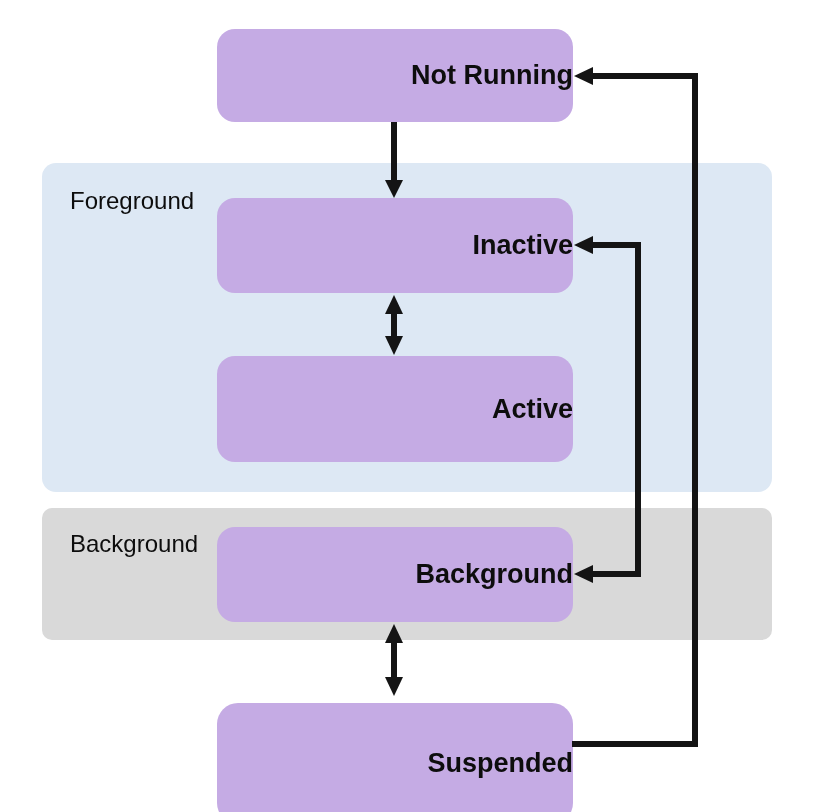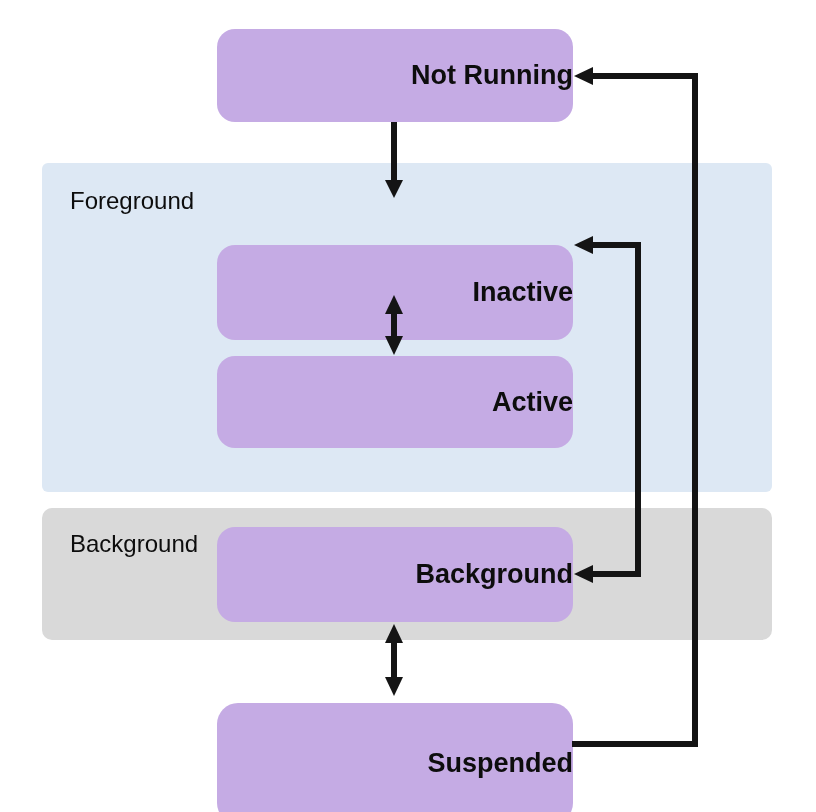--- a/index.html
+++ b/index.html
@@ -17,21 +17,21 @@
   }
   
   .region {
     position: absolute;
     left: 42px;
     width: 730px;
   }
   .region-foreground {
     top: 163px;
     height: 329px;
-    border-radius: 6px;
+    border-radius: 14px;
     background: var(--c-region_foreground, #dde8f4);
   }
   .region-background {
     top: 508px;
     height: 132px;
     border-radius: 10px;
     background: var(--c-region_background, #d9d9d9);
   }
   .region-label {
     position: absolute;
@@ -55,22 +55,22 @@
     align-items: center;
     justify-content: flex-end;
   }
   .state-label {
     font-size: 27px;
     font-weight: 700;
     color: var(--c-text, #111111);
     white-space: nowrap;
   }
   .state-not-running { top: 29px;  height: 93px; }
-  .state-inactive    { top: 198px; height: 95px; margin-top: 47px; }
-  .state-active      { top: 356px; height: 92px; }
+  .state-inactive    { top: 198px; height: 95px; }
+  .state-active      { top: 356px; height: 106px; }
   .state-background  { top: 527px; height: 95px; }
   .state-suspended   { top: 703px; height: 121px; border-radius: 21px; }
 
   
   .arrows {
     position: absolute;
     top: 0;
     left: 0;
     width: 816px;
     height: 812px;

